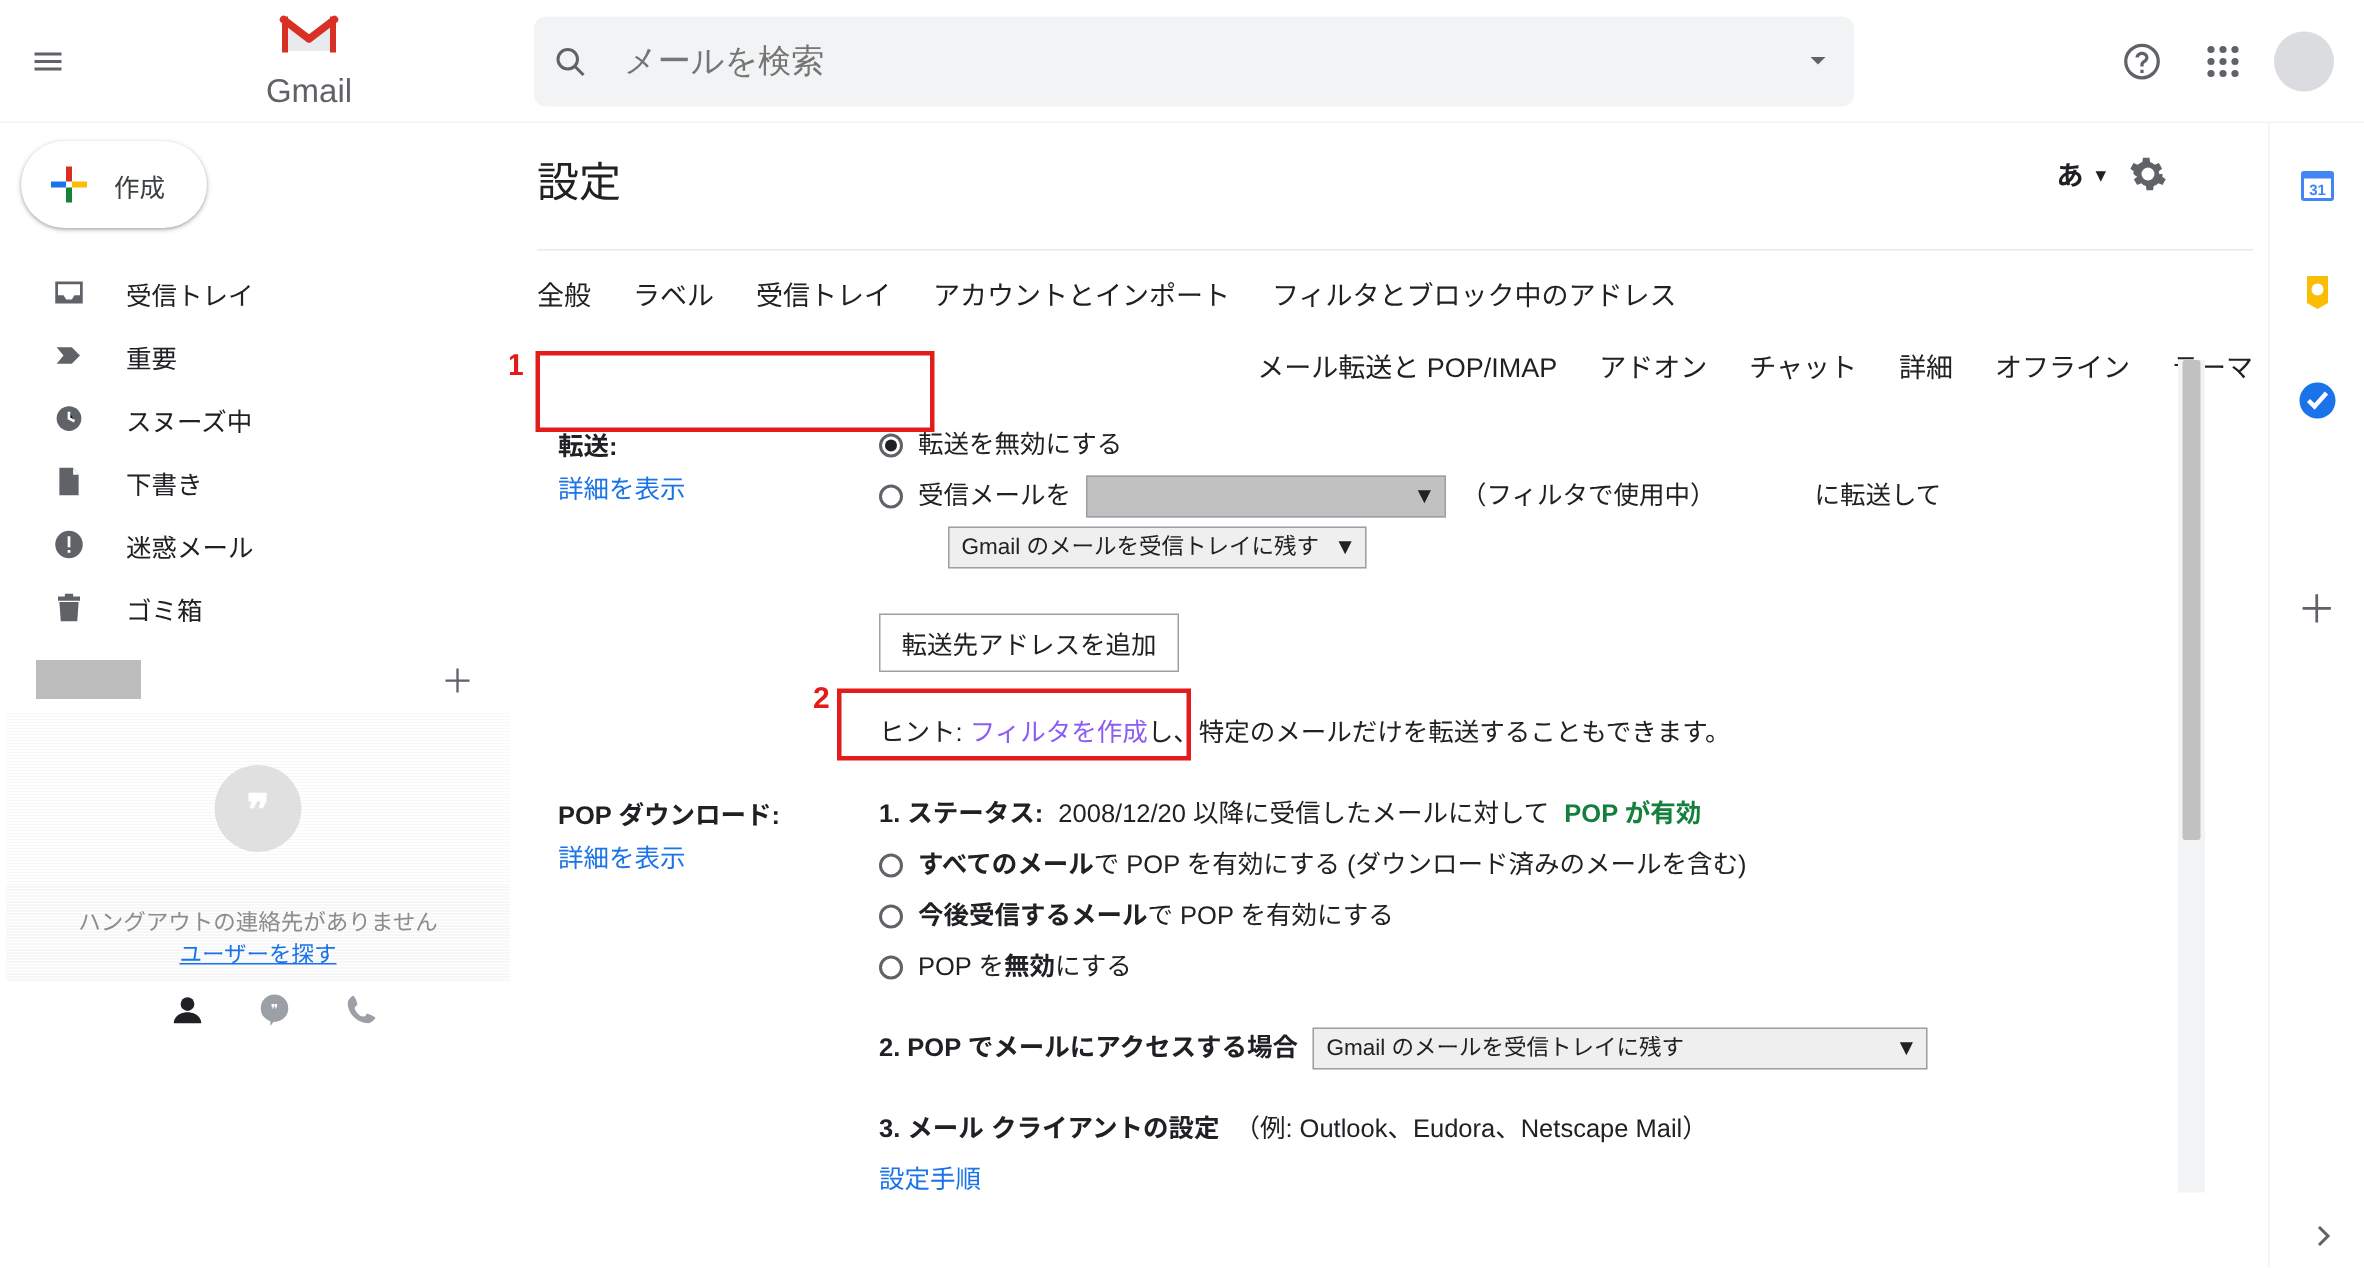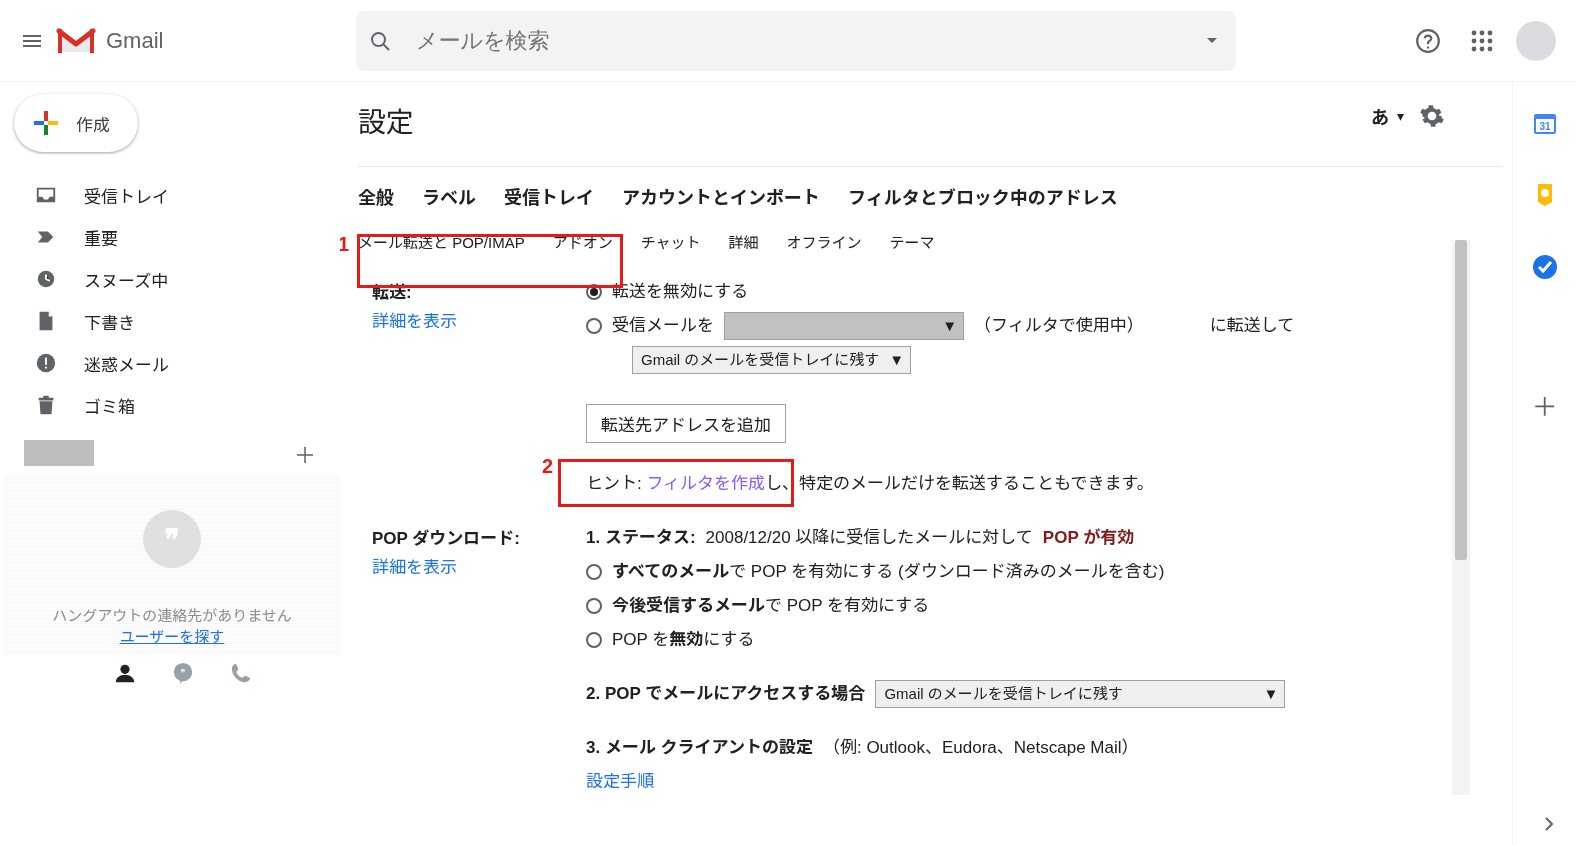--- a/index.html
+++ b/index.html
@@ -2,21 +2,21 @@
 <html><head>
 <meta charset="utf-8">
 <style>
 * { box-sizing: border-box; margin: 0; padding: 0; }
 body { font-family: Arial, Roboto, "Noto Sans JP", sans-serif; font-size: 14px; color: #202124; background: #fff; overflow: hidden; }
 .app { display: flex; flex-direction: column; height: 845px; width: 1576px; }
 
 
 .header { display: flex; align-items: center; height: 82px; padding: 8px 8px 8px 12px; border-bottom: 1px solid #f1f3f4; }
 .menu-btn { width: 48px; height: 48px; display: flex; align-items: center; justify-content: center; border-radius: 50%; cursor: pointer; }
-.logo-area { display: flex; align-items: center; gap: 10px; margin-left: 4px; width: 300px; }
+.logo-area { display: flex; align-items: center; gap: 10px; margin-left: 4px; width: 300px; flex-direction: column; }
 .gmail-text { font-size: 22px; color: #5f6368; }
 .search-bar { flex: 0 0 880px; height: 60px; background: #f1f3f4; border-radius: 8px; display: flex; align-items: center; padding: 0 12px; }
 .search-bar input { flex: 1; border: none; background: transparent; font-size: 22px; color: #5f6368; outline: none; margin-left: 24px; }
 .search-caret { margin-right: 6px; }
 .header-spacer { flex: 1; }
 .header-icons { display: flex; align-items: center; gap: 14px; margin-right: 12px; }
 .icon-btn { width: 40px; height: 40px; display: flex; align-items: center; justify-content: center; cursor: pointer; border-radius: 50%; color: #5f6368; }
 .avatar { width: 40px; height: 40px; border-radius: 50%; background: #dadce0; }
 
 
@@ -42,22 +42,22 @@
 
 .main { flex: 1; padding: 18px 0 16px 8px; position: relative; overflow: hidden; }
 .settings-title { font-size: 28px; color: #202124; margin-left: 10px; }
 .main-head-icons { position:absolute; right:60px; top:14px; display:flex; align-items:center; gap:6px; }
 .lang { font-size:18px; font-weight:bold; }
 .gear { color:#5f6368;}
 .settings-hr { height:1px; background:#e8eaed; margin:26px 10px 0 10px; }
 
 .tabs-wrap { position:relative; margin: 16px 10px 0 10px; }
 .tabs-row { display:flex; flex-wrap:wrap; gap: 28px; align-items:center; font-size:18px; color:#1a73e8; }
-.tabs-row .tab { color:#202124; cursor:pointer;font-weight:bold; }
-.tabs-row2 { margin-top: 22px; display:flex; gap: 28px; font-size:15px; }
+.tabs-row .tab { color:#202124; cursor:pointer; }
+.tabs-row2 { margin-top: 22px; display:flex; gap: 28px; font-size:18px;justify-content:flex-end; }
 .tabs-row2 .tab { color:#202124; cursor:pointer; }
 
 
 .anno-box1 { position:absolute; border:3px solid #e21b1b; left:-1px; top:51px; width:266px; height:54px; pointer-events:none;}
 .anno-lab { position:absolute; color:#e21b1b; font-size:20px; font-weight:bold; }
 .anno-lab.l1 { left:-20px; top:50px; }
 .anno-box2 { position:absolute; border:3px solid #e21b1b; left:200px; top:276px; width:236px; height:48px; pointer-events:none; }
 .anno-lab.l2 { left:184px; top:272px; }
 
 
@@ -69,21 +69,21 @@
 .section-right { flex:1; }
 .radio-row { display:flex; align-items:center; gap:10px; margin-bottom:6px; line-height:28px; flex-wrap:wrap;}
 .radio { width:16px; height:16px; border:2px solid #5f6368; border-radius:50%; display:inline-flex; align-items:center; justify-content:center; flex:0 0 auto;}
 .radio.checked::after { content:""; width:8px; height:8px; border-radius:50%; background:#202124; }
 .dropdown { display:inline-flex; align-items:center; border:1px solid #9aa0a6; background:#efefef; height:28px; padding:0 6px 0 8px; font-size:15px; gap:10px; min-width:220px; justify-content:space-between; }
 .dropdown.blank { min-width:240px; background:#c1c1c1; }
 .add-fwd-btn { display:inline-block; border:1px solid #9aa0a6; font-size:17px; padding:6px 14px; cursor:pointer; margin-top:24px; }
 .hint { margin-top:26px; }
 .hint a { color:#8b5cf6; cursor:pointer; }
 .bold { font-weight:bold; }
-.green { color:#7f1d1d; font-weight:bold;}
+.green { color:#15803d; font-weight:bold;}
 
 
 .rightrail { width:64px; border-left:1px solid #f1f3f4; display:flex; flex-direction:column; align-items:center; padding-top:28px; gap:46px; }
 .rail-icon { width:26px; height:26px; display:flex; align-items:center; justify-content:center; cursor:pointer; }
 .rail-plus { font-size:26px; color:#5f6368; cursor:pointer; margin-top:60px;}
 .rail-expand { position:absolute; right:18px; bottom:12px; cursor:pointer; color:#5f6368;}
 
 .scrollbar-v { position:absolute; right:42px; top:158px; width:18px; bottom:50px; background:#f1f3f4;}
 .scrollbar-v::after { content:""; position:absolute; left:3px; top:0; width:12px; height:320px; background:#c1c1c1; border-radius:2px;}
 

